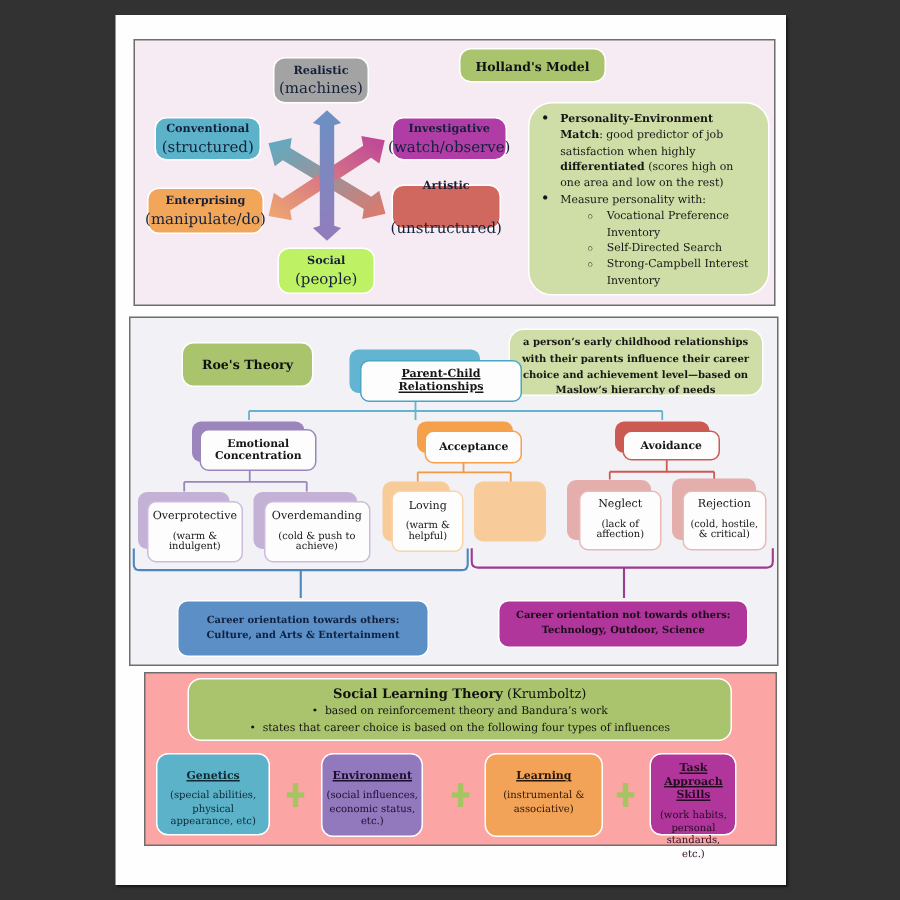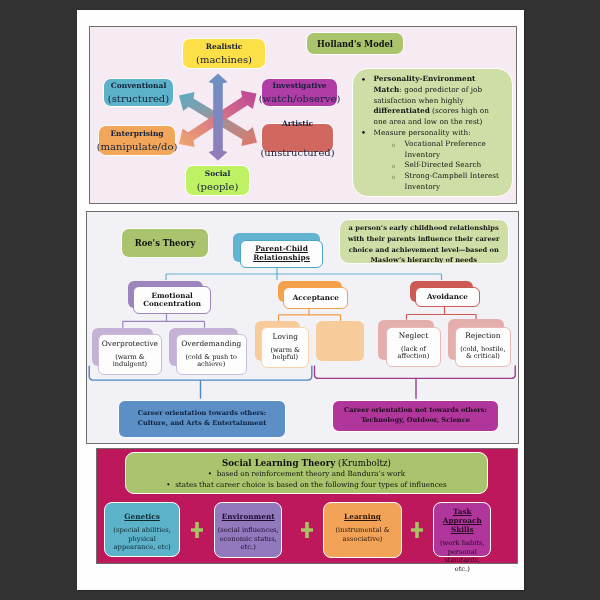--- a/index.html
+++ b/index.html
@@ -4,21 +4,21 @@
 <title>Career Development Theories</title>
 <style>
 html,body{margin:0;padding:0;}
 body{width:600px;height:600px;background:#323232;overflow:hidden;
      font-family:"DejaVu Serif",serif;}
 #page{position:absolute;left:77px;top:10px;width:446.5px;height:580px;background:#fefefe;
       box-shadow:1.2px 1.2px 1.6px rgba(0,0,0,0.55);}
 .panel{position:absolute;box-sizing:border-box;border:1px solid #6e6e6e;}
 #sec1{left:12px;top:16px;width:427.5px;height:178px;background:#f7ebf3;}
 #sec2{left:8.5px;top:201.3px;width:433.8px;height:232.7px;background:#f2f1f6;}
-#sec3{left:19.3px;top:437.5px;width:422px;height:116.5px;background:#be185d;}
+#sec3{left:19.3px;top:437.5px;width:422px;height:116.5px;background:#fca5a5;}
 .abs{position:absolute;box-sizing:border-box;}
 .ctr{display:flex;flex-direction:column;align-items:center;justify-content:center;text-align:center;}
 
 .hbox{border:1.8px solid #ffffff;border-radius:8px;color:#14203a;line-height:1.45;padding-top:3px;}
 .hbox .t{font-weight:bold;font-size:7.5px;}
 .hbox .s{font-size:10px;}
 
 .pill{border:1.8px solid #ffffff;border-radius:8px;background:#a9c46c;color:#111;
       font-weight:bold;font-size:8.3px;display:flex;align-items:center;justify-content:center;}
 .gpanel{border:1.6px solid #ffffff;border-radius:16px;background:#cfdda6;color:#161616;
@@ -66,21 +66,21 @@
       <stop offset="0" stop-color="#f8ad62"></stop>
             <stop offset="1" stop-color="#bb2f93"></stop>
           </linearGradient>
    </defs>
    <g style="mix-blend-mode:multiply;opacity:0.88">
    <path fill="url(#gd1)" d="M89.0 68.5 L93.2 83.9 L98.5 79.8 L152.5 112.4 L151.5 119.0 L167.0 115.5 L162.8 100.1 L157.5 104.2 L103.5 71.6 L104.5 65.0 Z"></path>
    <path fill="url(#gd2)" d="M89.0 117.0 L104.6 119.9 L103.4 113.4 L157.4 78.2 L162.9 82.0 L166.5 66.5 L150.9 63.6 L152.1 70.1 L98.1 105.3 L92.6 101.5 Z"></path>
    <path fill="url(#gv)" d="M128.0 46.5 L118.6 55.0 L123.2 56.5 L123.2 123.5 L118.6 125.0 L128.0 133.5 L137.4 125.0 L132.8 123.5 L132.8 56.5 L137.4 55.0 Z"></path>
    </g>
   </svg>
-  <div class="abs ctr hbox" style="left:92px;top:11px;width:84px;height:31px;background:#fde047;">
+  <div class="abs ctr hbox" style="left:92px;top:11px;width:64px;height:31px;background:#a3a3a3;">
         <div class="t">Realistic</div>
         <div class="s">(machines)</div>
       </div>
   <div class="abs ctr hbox" style="left:13px;top:51px;width:71px;height:29px;background:#5cb2c9;">
         <div class="t">Conventional</div>
         <div class="s">(structured)</div>
       </div>
   <div class="abs ctr hbox" style="left:171px;top:51px;width:77px;height:29px;background:#b03ca6;">
         <div class="t">Investigative</div>
         <div class="s">(watch/observe)</div>
@@ -147,21 +147,21 @@
    <g fill="none" stroke="#9d3b8e" stroke-width="1.4">
     <path d="M227.5 153.5 L227.5 162.4 Q227.5 166.4 231.5 166.4 L424.2 166.4 Q428.2 166.4 428.2 162.4 L428.2 153.5"></path>
     <path d="M329.0 166.4 L329.0 186.7"></path>
    </g>
   </svg>
   <div class="abs pill" style="left:34.5px;top:15.7px;width:88px;height:30px;font-size:8.4px;">
         <span>Roe's Theory</span>
       </div>
   <div class="abs" style="left:252.2px;top:6.4px;width:170px;height:45px;background:#cfdda6;border:1.4px solid #fff;border-radius:10px;overflow:hidden;font-size:6.7px;line-height:1.6;text-align:center;padding:3.5px 7px 0 7px;font-weight:bold;color:#161616;"><span>a person’s early childhood relationships with their parents influence their career choice and achievement level—based on Maslow’s hierarchy of needs</span></div>
   <div class="sh" style="left:146.5px;top:20.7px;width:87px;height:29px;background:#62b4d0;"></div>
-  <div class="cd" style="left:153.5px;top:27.7px;width:83px;height:28px;border:1.4px solid #4ba6c6;font-weight:bold;font-size:7.4px;">
+  <div class="cd" style="left:153.5px;top:27.7px;width:108px;height:28px;border:1.4px solid #4ba6c6;font-weight:bold;font-size:7.4px;">
         <div style="text-decoration:underline;">Parent-Child</div>
         <div style="text-decoration:underline;">Relationships</div>
       </div>
   <div class="sh" style="left:41.5px;top:69.0px;width:75.0px;height:26.4px;background:#9c85bd;"></div>
   <div class="cd" style="left:46.5px;top:74.0px;width:78.3px;height:27.4px;border:1.3px solid #9c85bd;font-weight:bold;font-size:7.2px;">
         <div>Emotional</div>
         <div>Concentration</div>
       </div>
   <div class="sh" style="left:191.5px;top:68.5px;width:63.7px;height:20.9px;background:#f5a04b;"></div>
   <div class="cd" style="left:196.8px;top:74.7px;width:65.0px;height:21.7px;border:1.3px solid #f5a04b;font-weight:bold;font-size:7.2px;">

